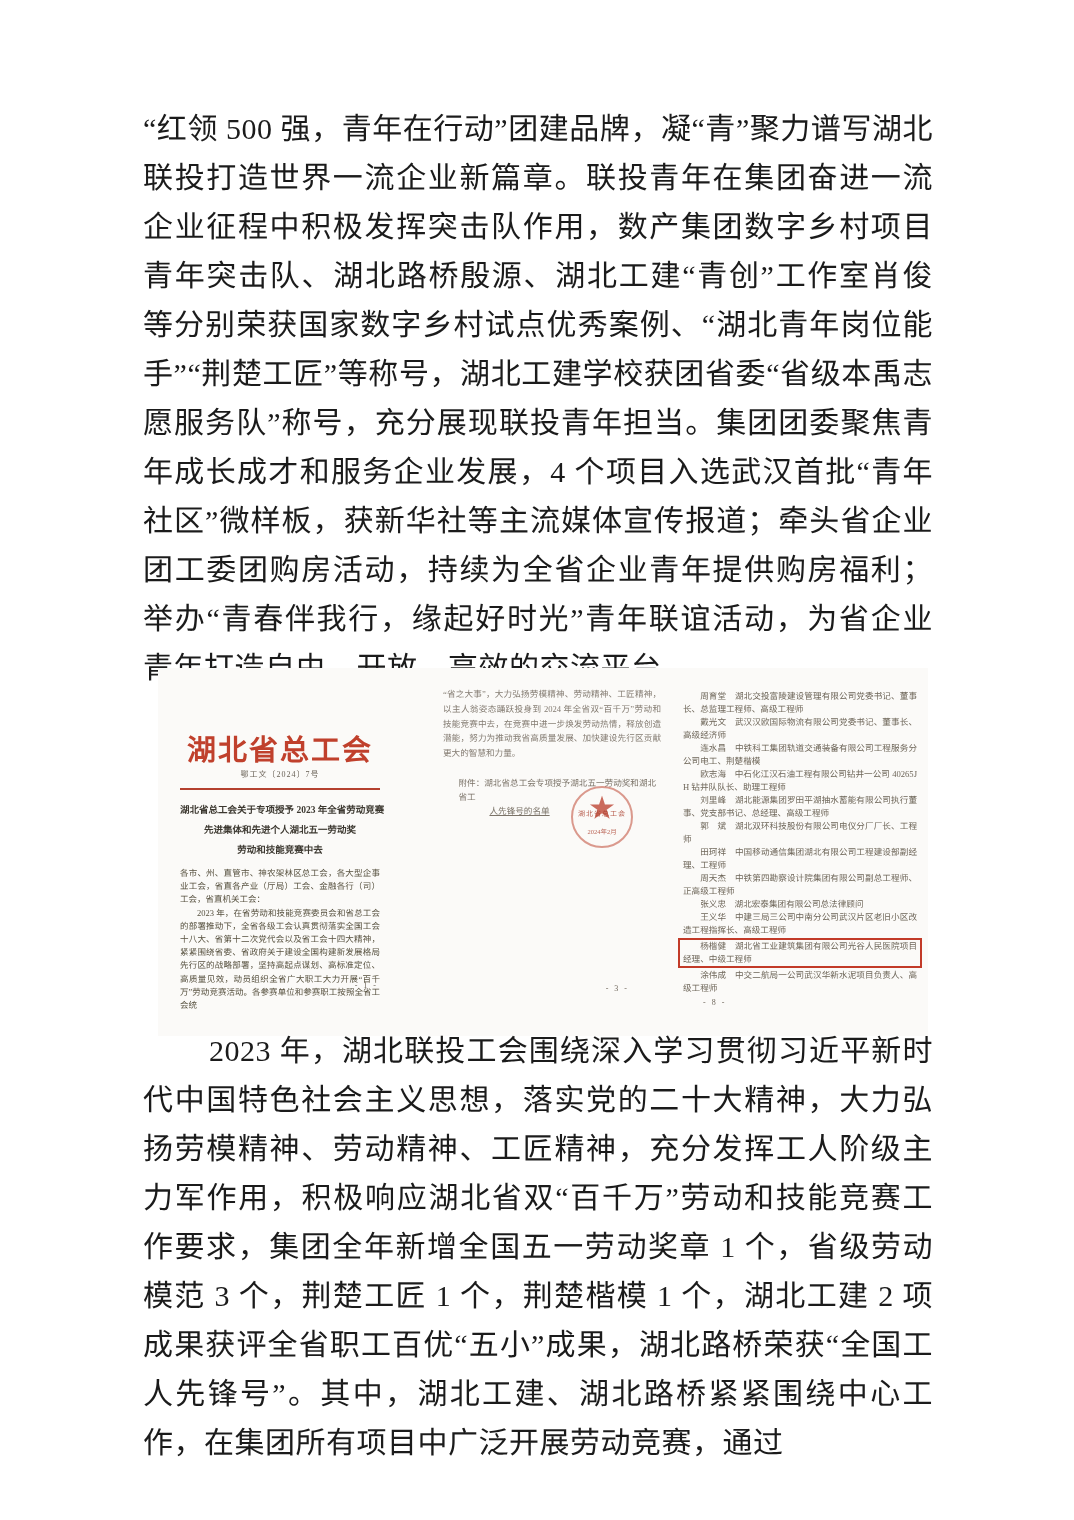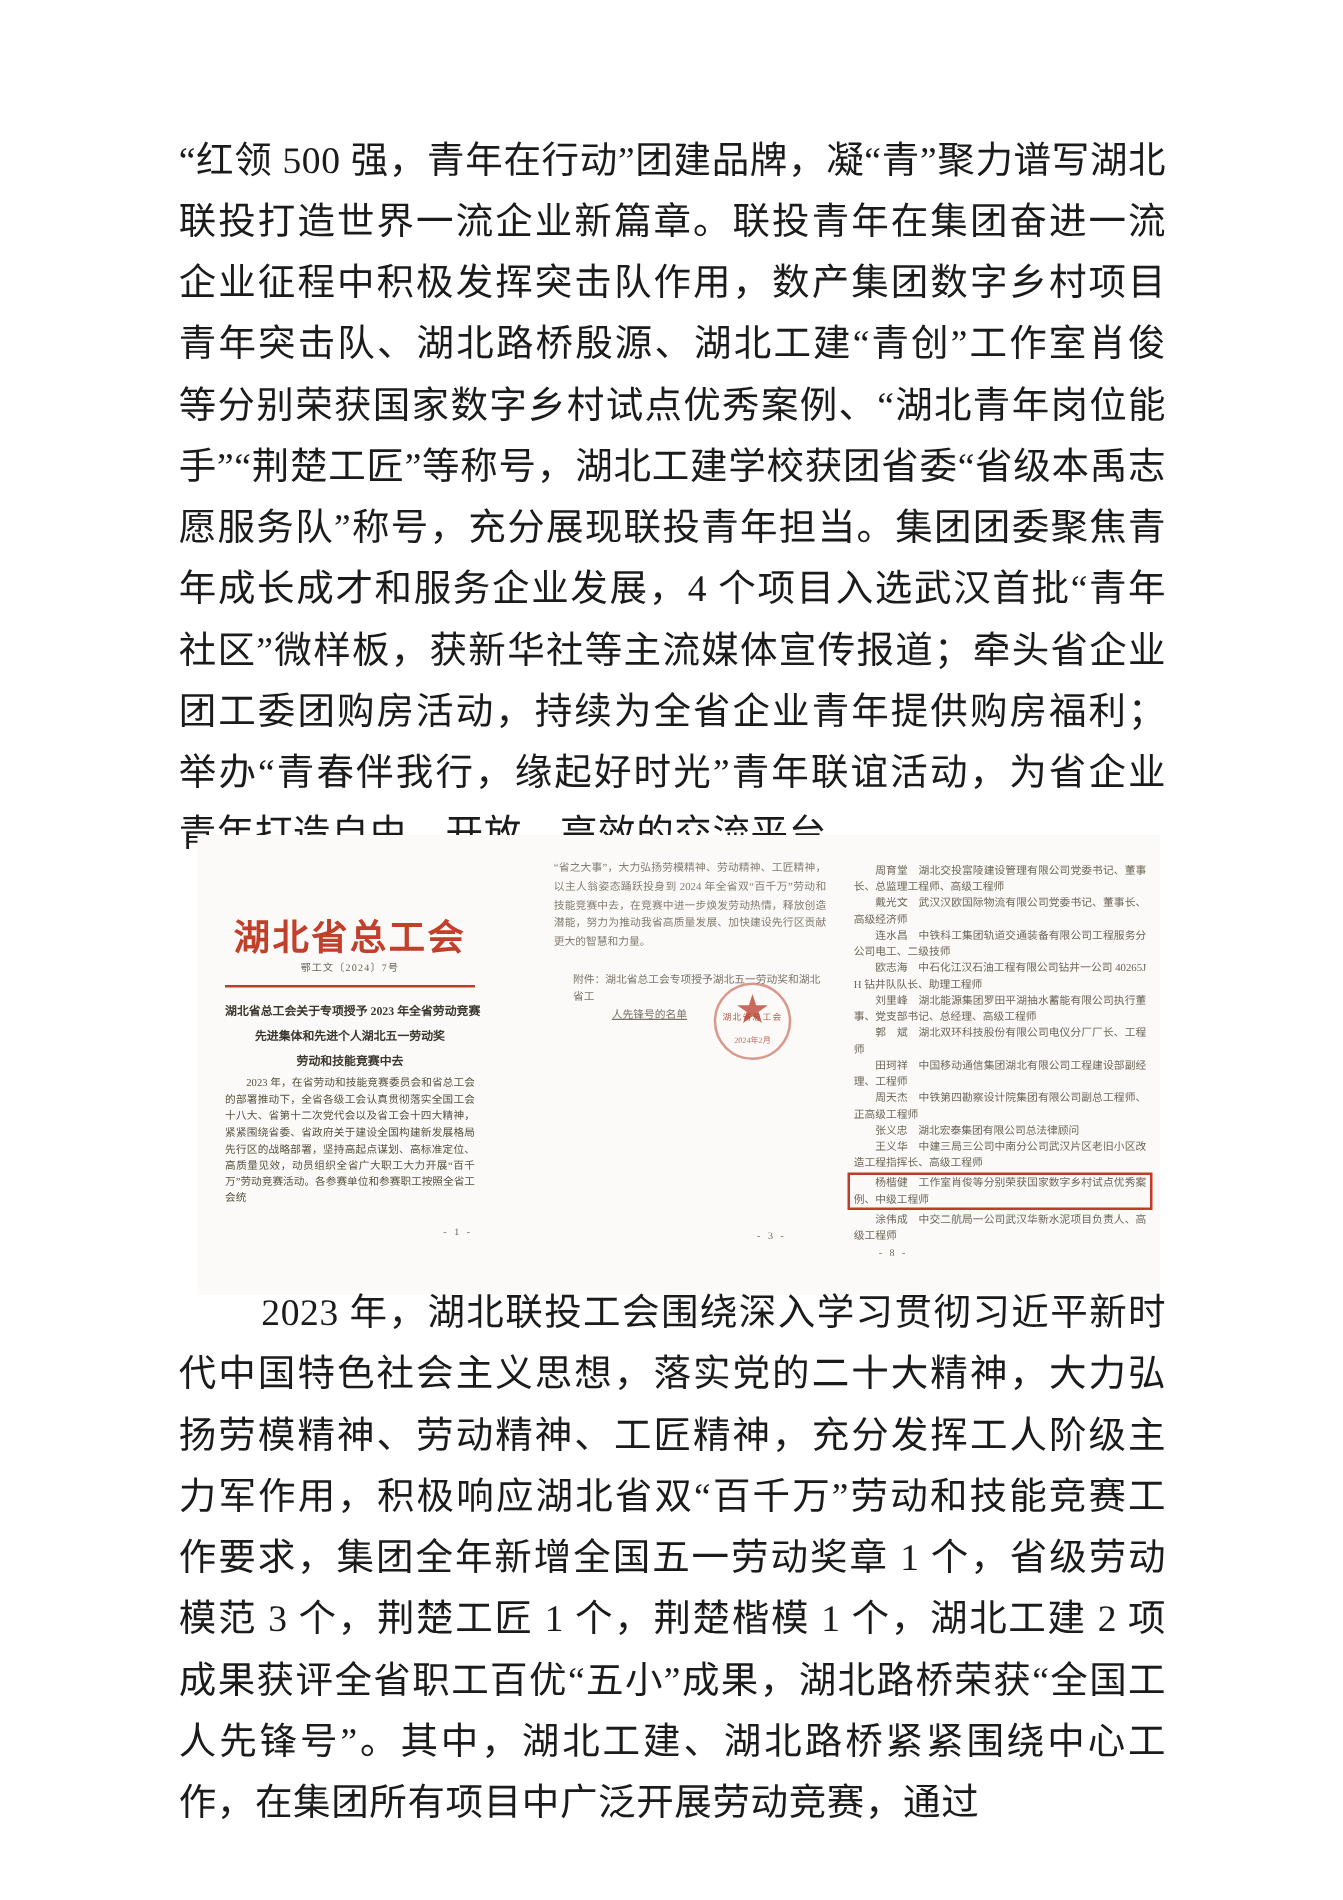--- a/index.html
+++ b/index.html
@@ -186,48 +186,49 @@
 
   <div class="attachment">
 
     <div class="doc doc1">
       <div class="masthead">湖北省总工会</div>
       <div class="docnum">鄂工文〔2024〕7号</div>
       <div class="redline"></div>
       <div class="doc1-title first">湖北省总工会关于专项授予 2023 年全省劳动竞赛</div>
       <div class="doc1-title">先进集体和先进个人湖北五一劳动奖</div>
       <div class="doc1-title">劳动和技能竞赛中去</div>
+      <p class="doc1-body salutation">各市、州、直管市、神农架林区总工会，各大型企事业工会，省直各产业（厅局）工会、金融各行（司）工会，省直机关工会：</p>
       <p class="doc1-body indented">2023 年，在省劳动和技能竞赛委员会和省总工会的部署推动下，全省各级工会认真贯彻落实全国工会十八大、省第十二次党代会以及省工会十四大精神，紧紧围绕省委、省政府关于建设全国构建新发展格局先行区的战略部署，坚持高起点谋划、高标准定位、高质量见效，动员组织全省广大职工大力开展“百千万”劳动竞赛活动。各参赛单位和参赛职工按照全省工会统</p>
       <div class="pnum pnum1">- 1 -</div>
     </div>
 
     <div class="doc doc2">
       <p class="doc2-body">“省之大事”，大力弘扬劳模精神、劳动精神、工匠精神，以主人翁姿态踊跃投身到 2024 年全省双“百千万”劳动和技能竞赛中去，在竞赛中进一步焕发劳动热情，释放创造潜能，努力为推动我省高质量发展、加快建设先行区贡献更大的智慧和力量。</p>
       <p class="note n1">附件：湖北省总工会专项授予湖北五一劳动奖和湖北省工</p>
       <p class="note n2">人先锋号的名单</p>
       <div class="seal">
         <span class="seal-star">★</span>
         <span class="seal-text">湖北省总工会</span>
         <span class="seal-date">2024年2月</span>
       </div>
       <div class="pnum pnum2">- 3 -</div>
     </div>
 
     <div class="doc doc3">
       <p class="entry">周育堂　湖北交投富陵建设管理有限公司党委书记、董事长、总监理工程师、高级工程师</p>
       <p class="entry">戴光文　武汉汉欧国际物流有限公司党委书记、董事长、高级经济师</p>
-      <p class="entry">连水昌　中铁科工集团轨道交通装备有限公司工程服务分公司电工、二级技师</p>
+      <p class="entry">连水昌　中铁科工集团轨道交通装备有限公司工程服务分公司电工、荆楚楷模</p>
       <p class="entry">欧志海　中石化江汉石油工程有限公司钻井一公司 40265JH 钻井队队长、助理工程师</p>
       <p class="entry">刘里峰　湖北能源集团罗田平湖抽水蓄能有限公司执行董事、党支部书记、总经理、高级工程师</p>
       <p class="entry">郭　斌　湖北双环科技股份有限公司电仪分厂厂长、工程师</p>
       <p class="entry">田珂祥　中国移动通信集团湖北有限公司工程建设部副经理、工程师</p>
       <p class="entry">周天杰　中铁第四勘察设计院集团有限公司副总工程师、正高级工程师</p>
       <p class="entry">张义忠　湖北宏泰集团有限公司总法律顾问</p>
       <p class="entry">王义华　中建三局三公司中南分公司武汉片区老旧小区改造工程指挥长、高级工程师</p>
-      <p class="entry highlighted">杨楷健　工作室肖俊等分别荣获国家数字乡村试点优秀案例、中级工程师</p>
+      <p class="entry highlighted">杨楷健　湖北省工业建筑集团有限公司光谷人民医院项目经理、中级工程师</p>
       <p class="entry">涂伟成　中交二航局一公司武汉华新水泥项目负责人、高级工程师</p>
       <div class="pnum pnum3">- 8 -</div>
     </div>
 
   </div>
 
   <p class="para para2">2023 年，湖北联投工会围绕深入学习贯彻习近平新时代中国特色社会主义思想，落实党的二十大精神，大力弘扬劳模精神、劳动精神、工匠精神，充分发挥工人阶级主力军作用，积极响应湖北省双“百千万”劳动和技能竞赛工作要求，集团全年新增全国五一劳动奖章 1 个，省级劳动模范 3 个，荆楚工匠 1 个，荆楚楷模 1 个，湖北工建 2 项成果获评全省职工百优“五小”成果，湖北路桥荣获“全国工人先锋号”。其中，湖北工建、湖北路桥紧紧围绕中心工作，在集团所有项目中广泛开展劳动竞赛，通过</p>
 
 
 </div>

